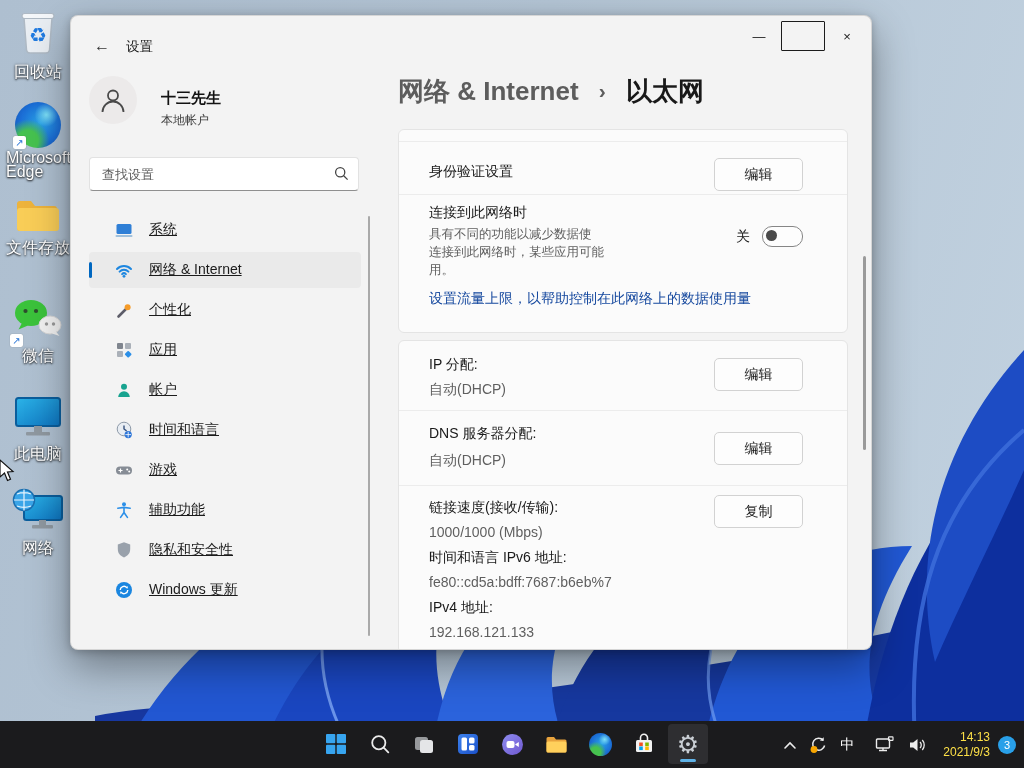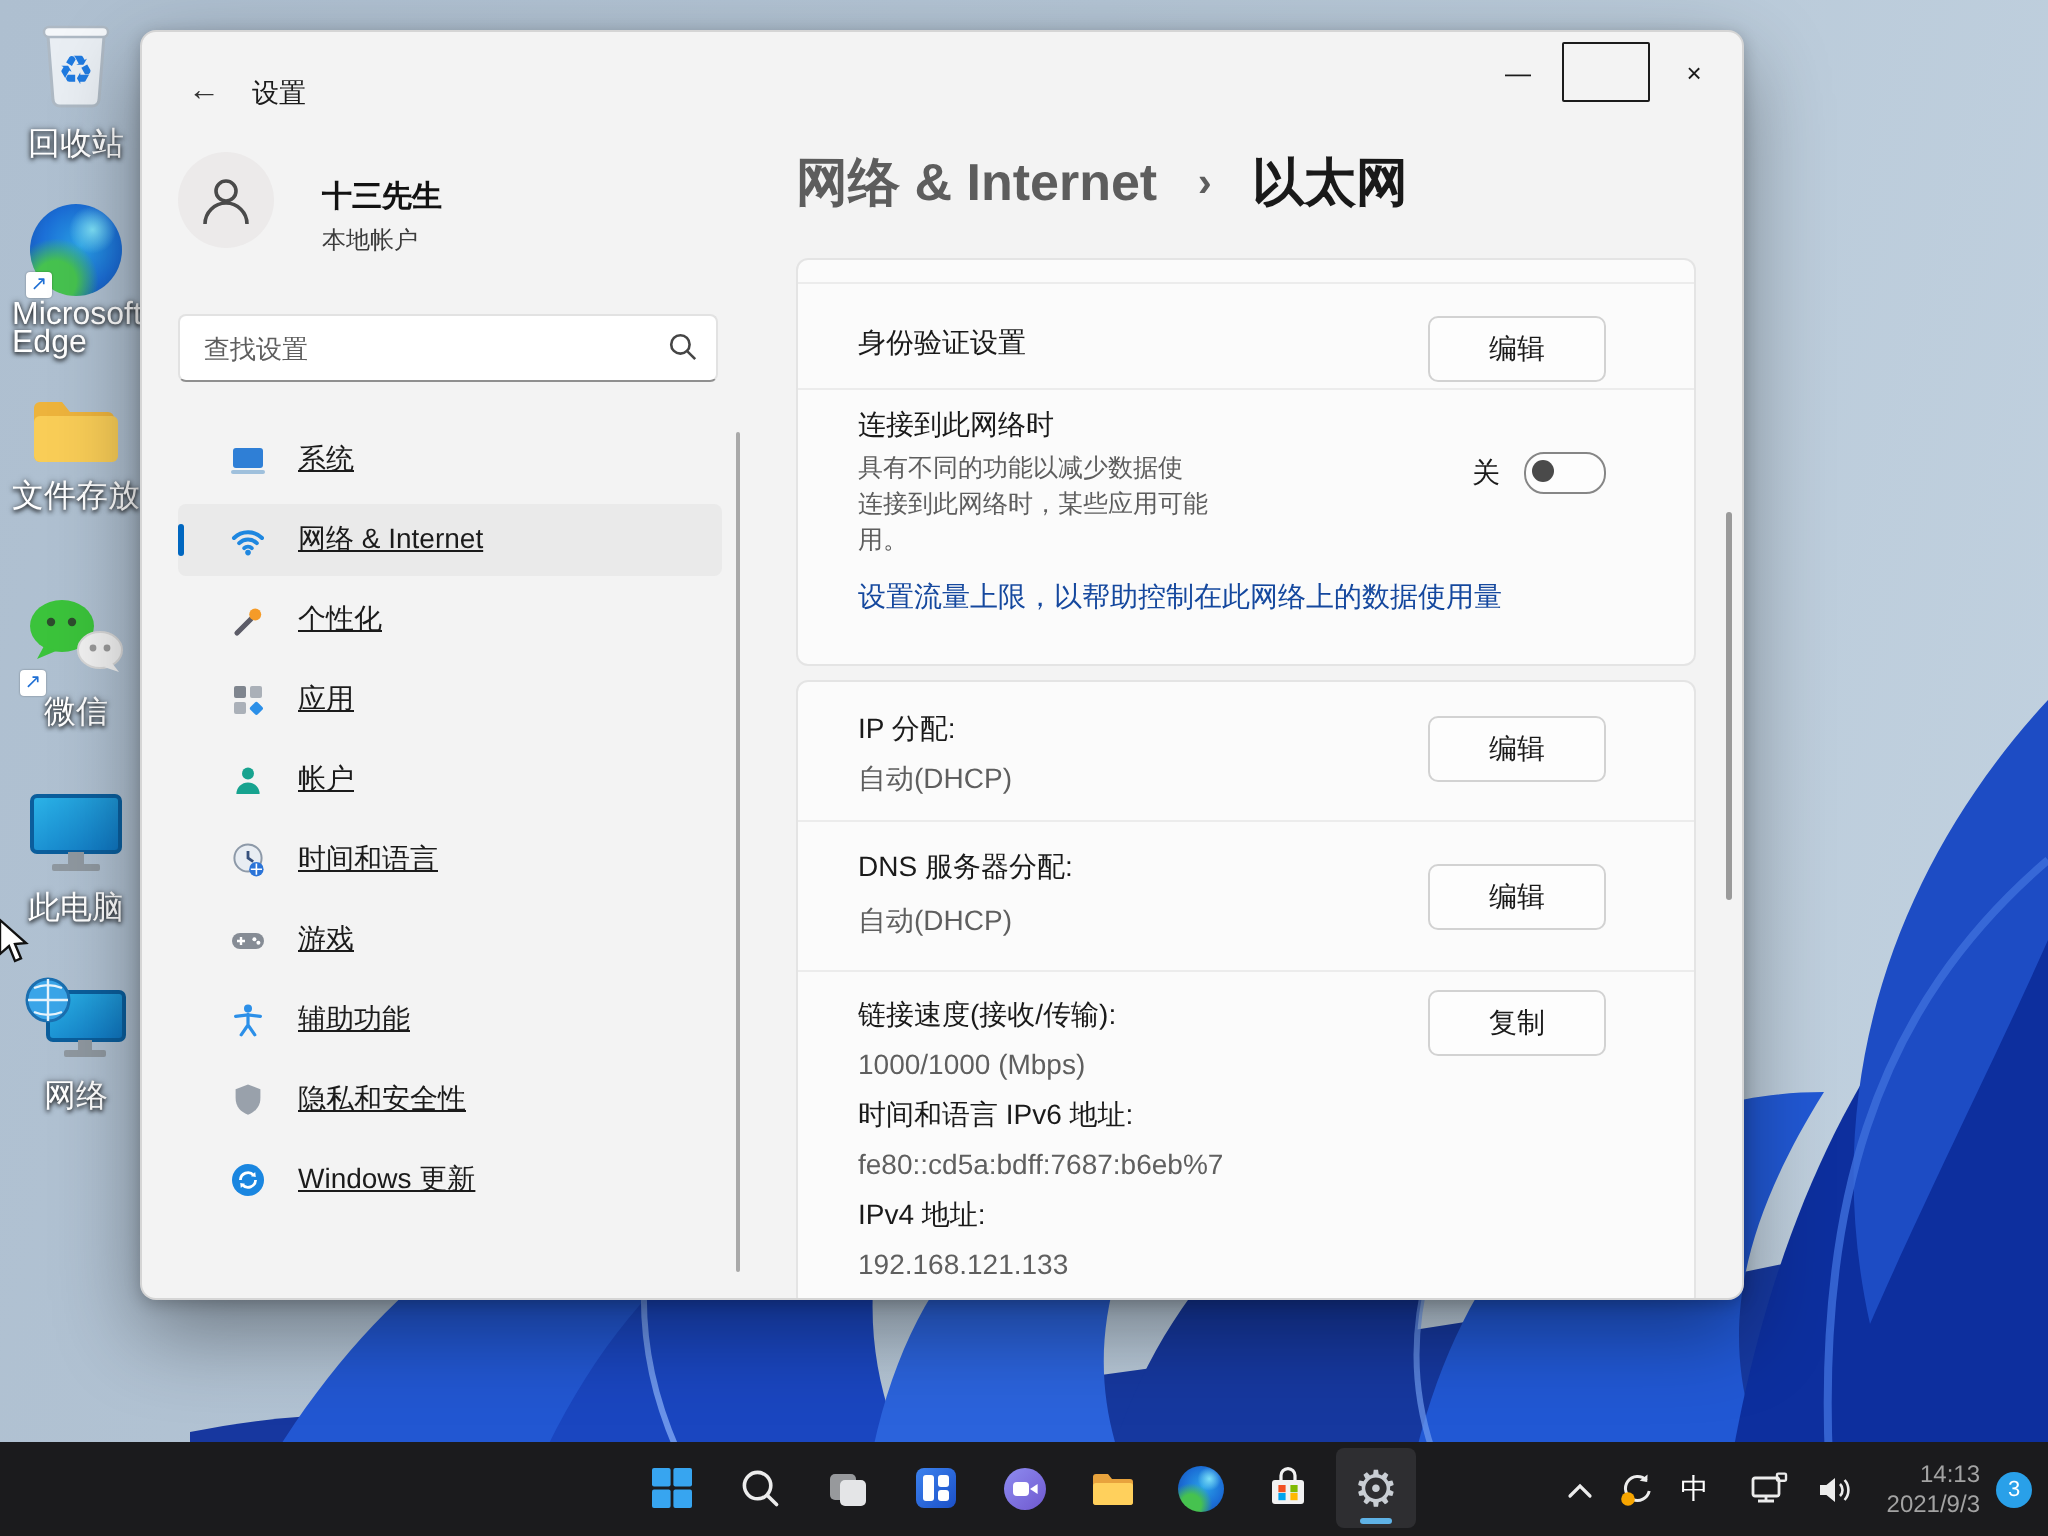--- a/index.html
+++ b/index.html
@@ -77,21 +77,21 @@
     width:16px;height:3px;border-radius:2px;background:#5fb2e6;}
   .edge-ball-sm{width:23px;height:23px;border-radius:50%;
     background:
       radial-gradient(circle at 68% 28%,#7de0f7 0%,rgba(125,224,247,0) 26%),
       radial-gradient(circle at 28% 84%,#46c24f 0%,#46c24f 20%,rgba(70,194,79,0) 42%),
       radial-gradient(circle at 55% 45%,#2aa3e8 0%,#1b6ed6 55%,#124ba8 100%);}
   .gear-glyph{font-family:"DejaVu Sans",sans-serif;font-size:25px;color:#c9ced4;line-height:1;}
   .tray{position:absolute;right:4px;top:0;height:100%;display:flex;align-items:center;}
   .tray-ic{display:flex;align-items:center;justify-content:center;height:40px;border-radius:4px;cursor:pointer;}
   .ime{width:28px;font-size:14px;color:#fff;justify-content:center;display:flex;}
-  .clock{text-align:right;font-size:12px;color:#a3a3a3;line-height:15px;margin:0 8px 0 10px;cursor:default;}
+  .clock{text-align:right;font-size:12px;color:#fde047;line-height:15px;margin:0 8px 0 10px;cursor:default;}
   .badge{width:18px;height:18px;border-radius:50%;background:#29a0e9;color:#fff;font-size:11px;
     display:flex;align-items:center;justify-content:center;margin-right:4px;cursor:pointer;}
 </style>
 </head>
 <body>
 
 <div class="stage">
 
   <svg class="bloom" viewBox="0 0 1024 768" width="1024" height="768">
     <path d="M95 768 C300 700 700 690 1024 600 L1024 768 Z" fill="#16389f"></path>

